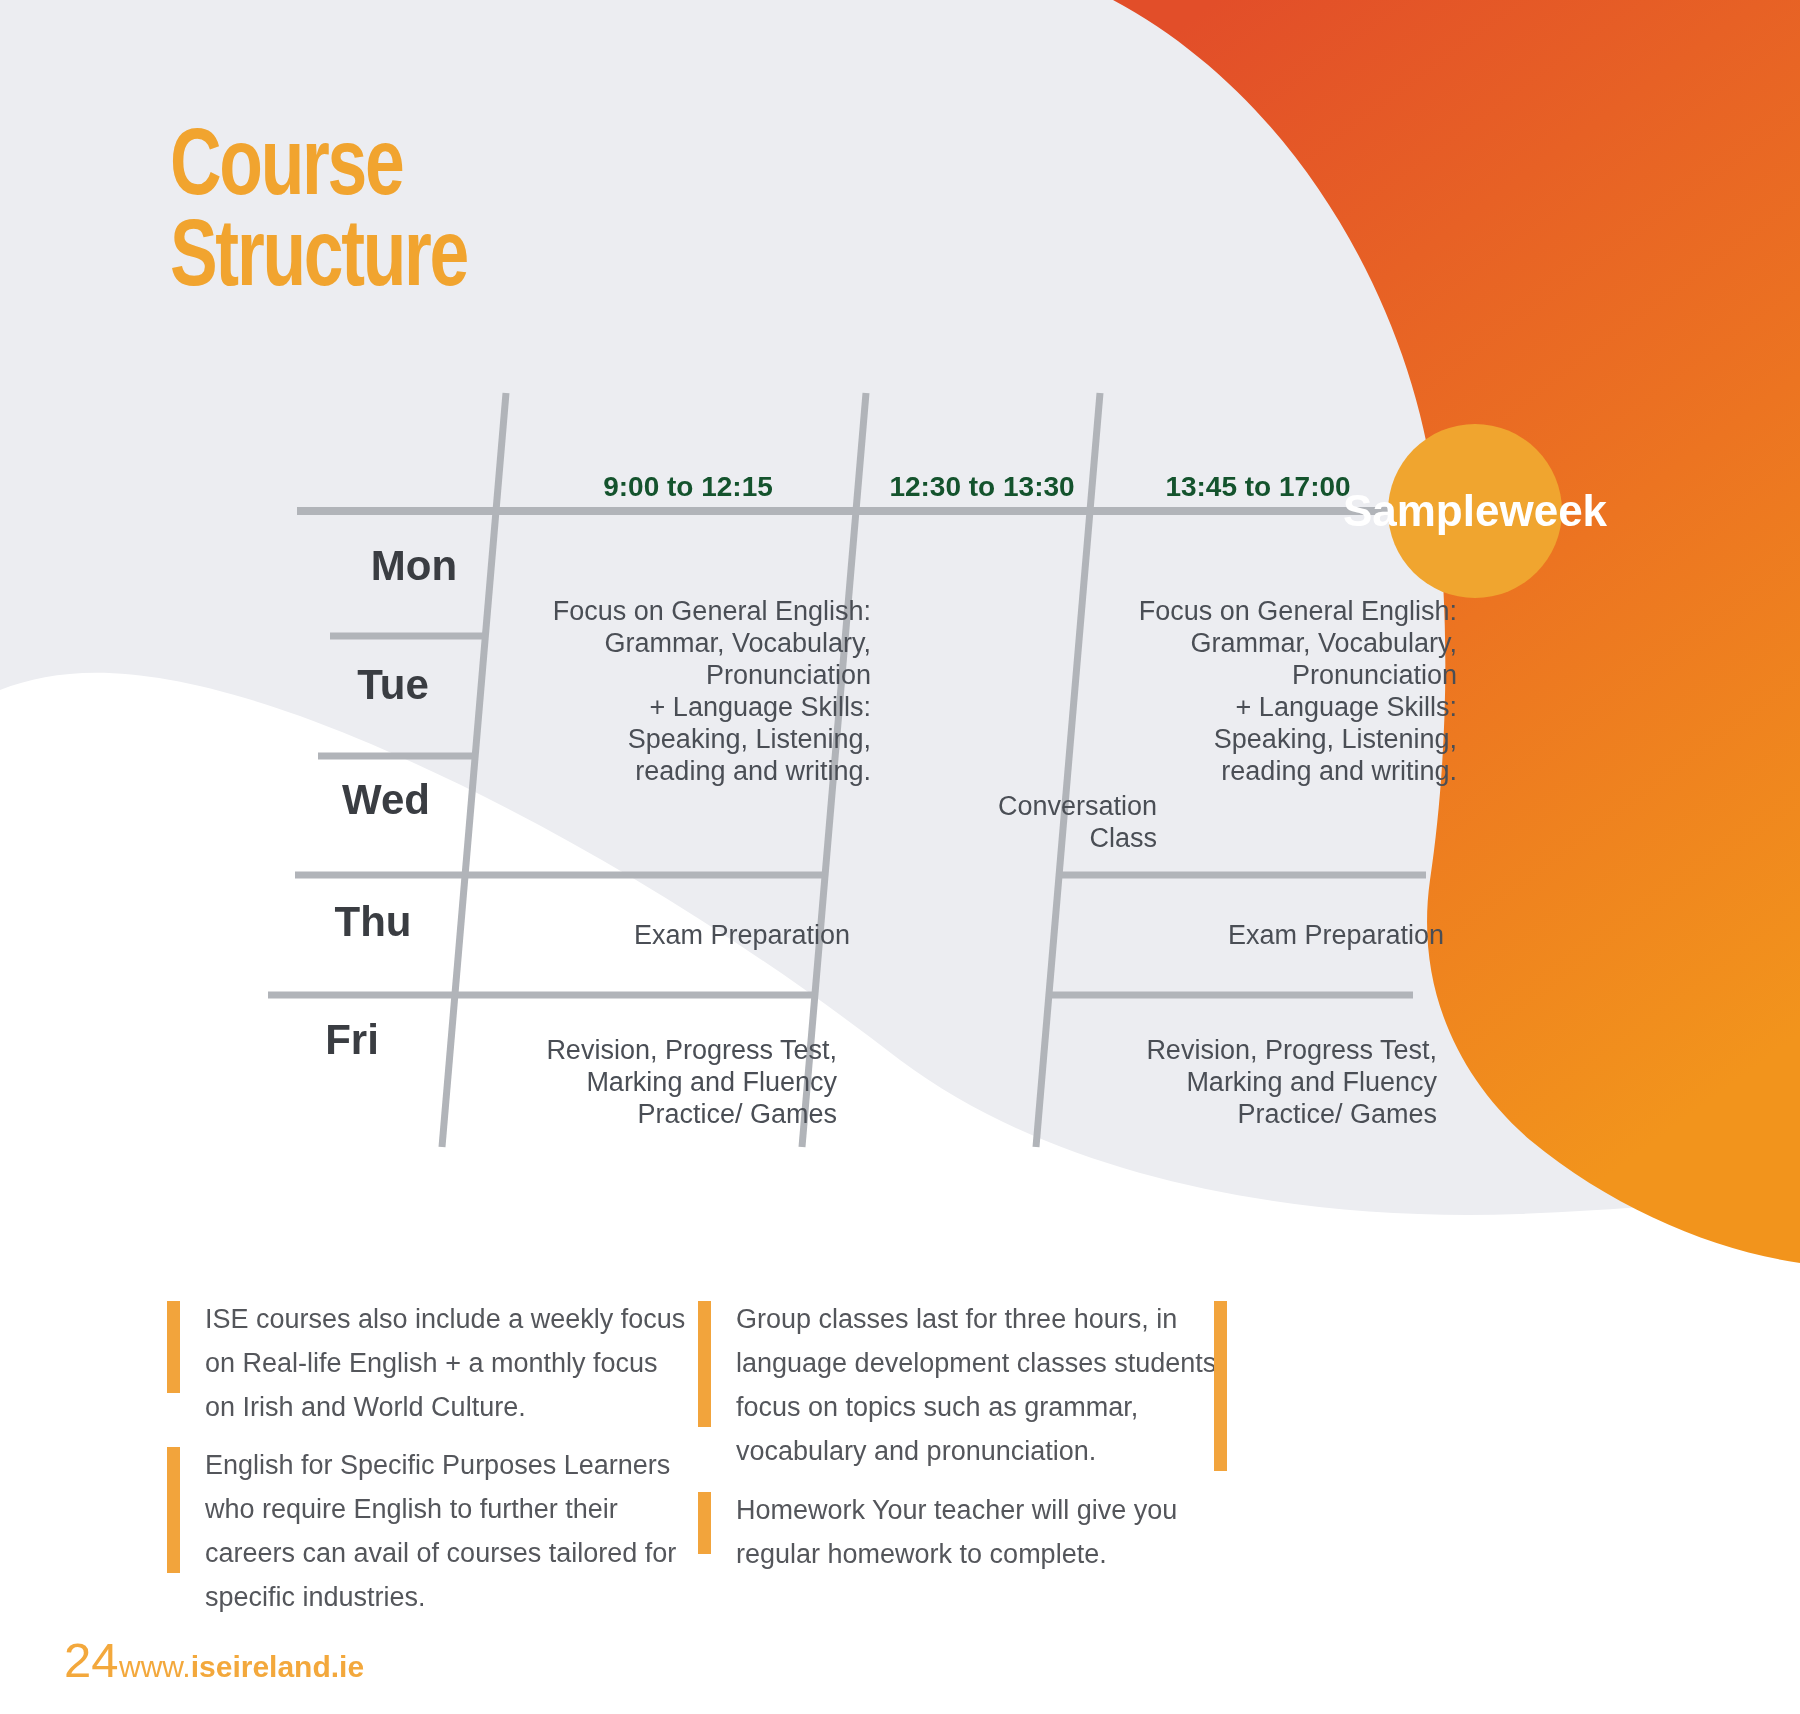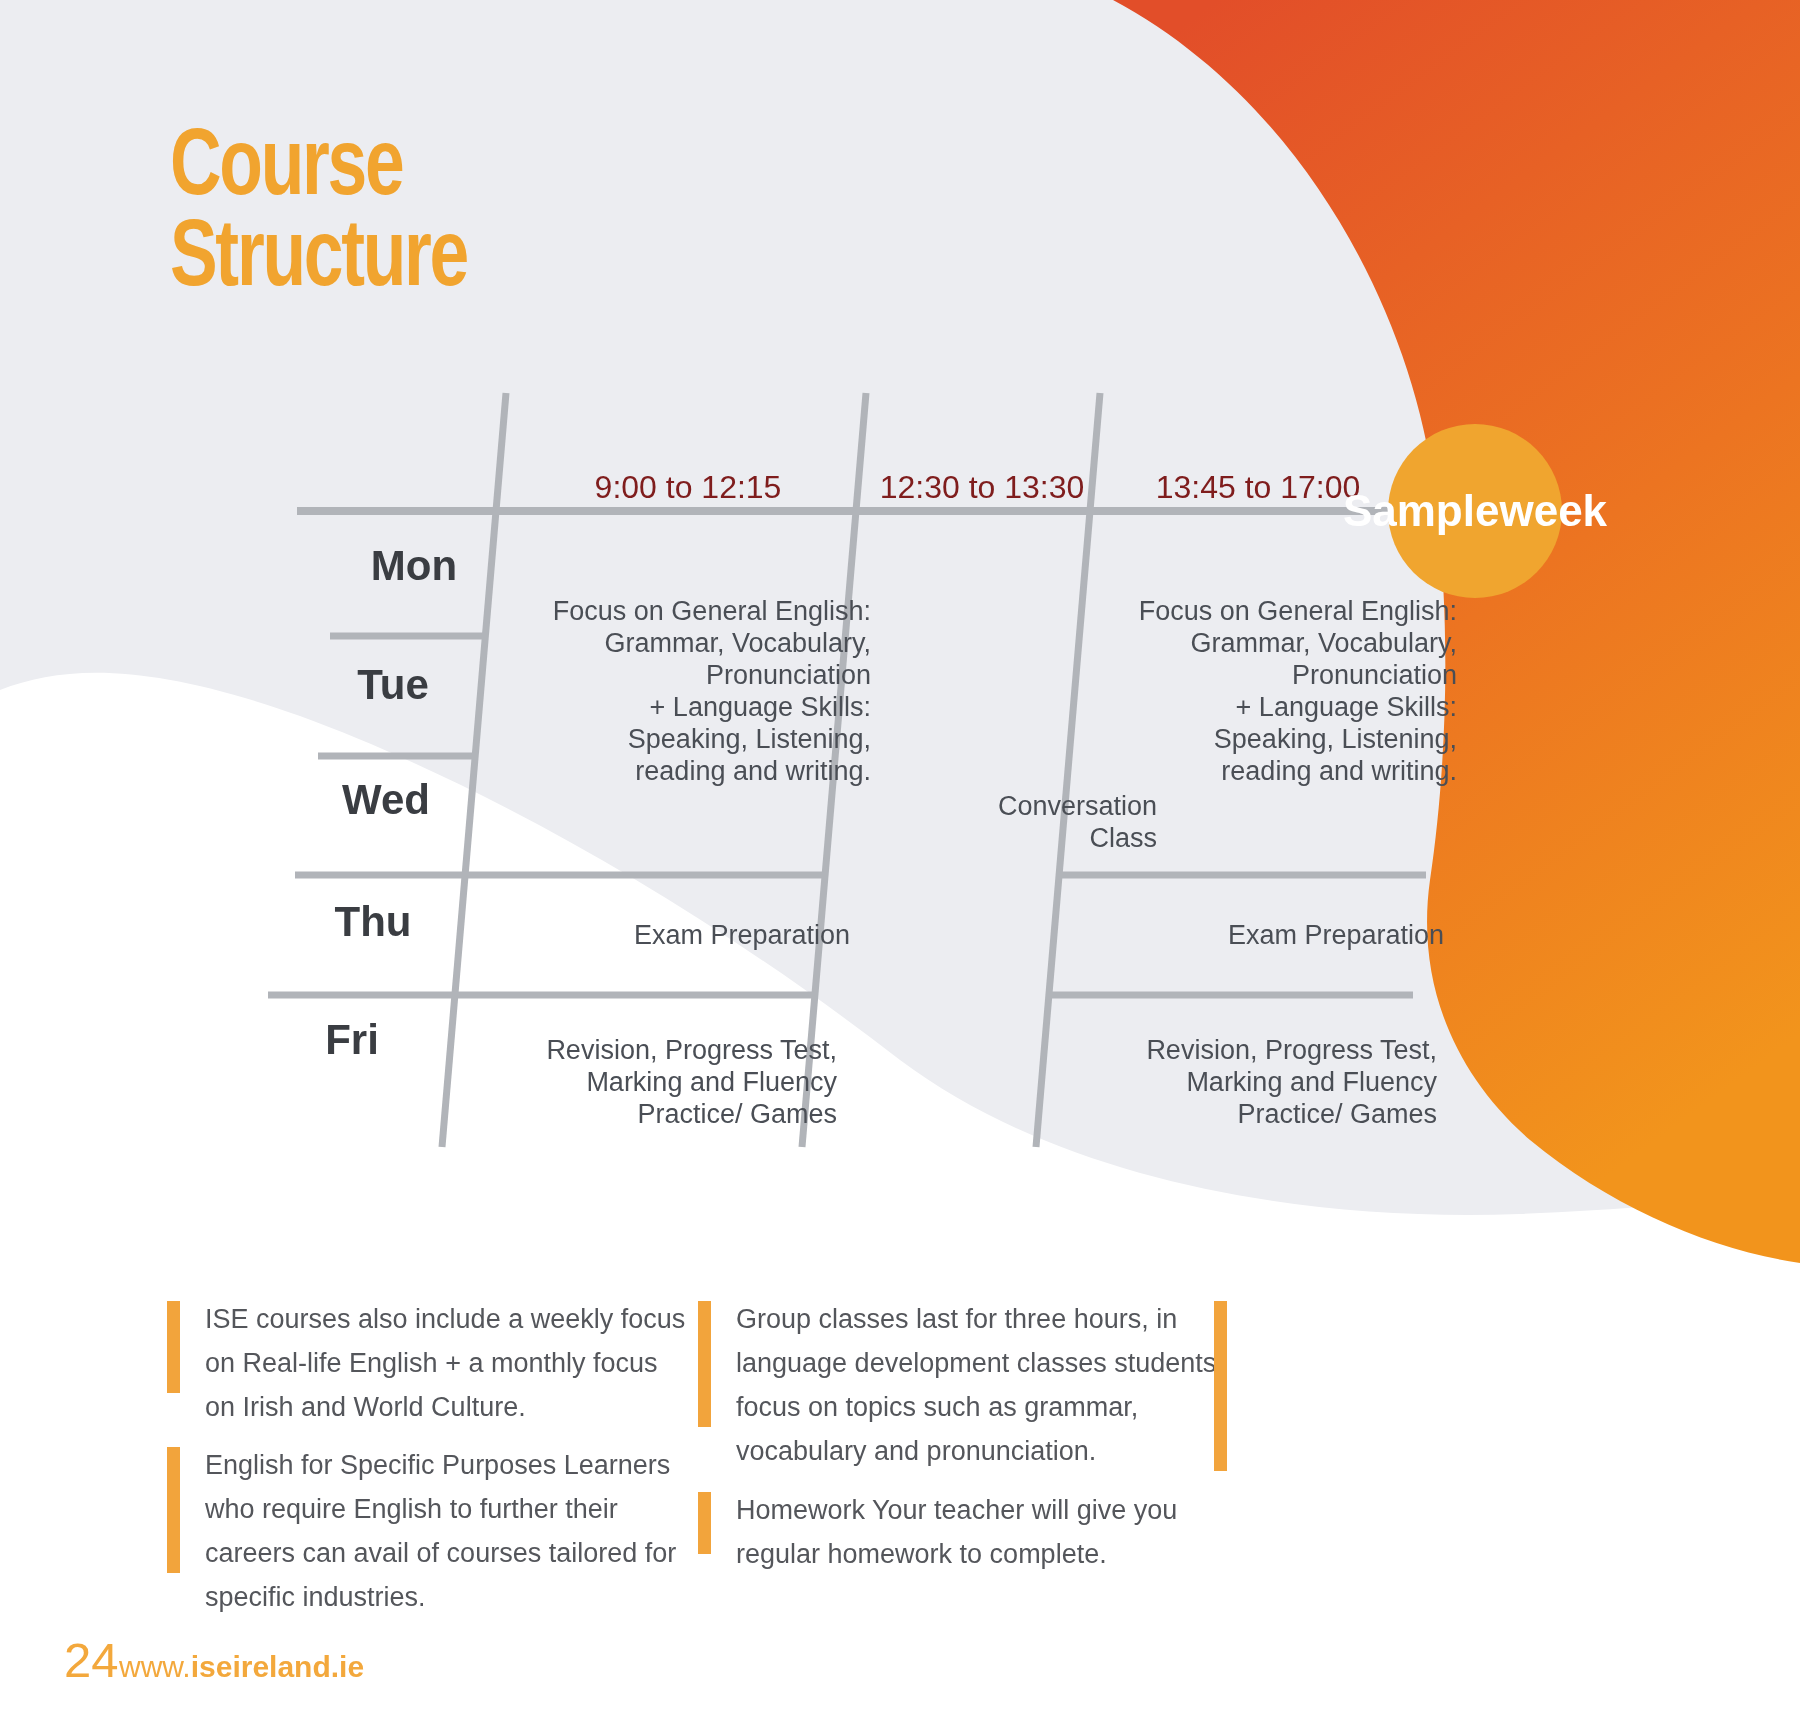--- a/index.html
+++ b/index.html
@@ -13,21 +13,21 @@
   .title{
     position:absolute;left:170px;top:116px;
     font-size:94px;line-height:91px;font-weight:bold;color:#F1A42F;
     letter-spacing:-3px;transform:scaleX(.76);transform-origin:left top;
     white-space:nowrap;
   }
 
   
   .timehead{
     position:absolute;transform:translate(-50%,-50%);
-    font-size:32px;font-weight:normal;color:#7f1d1d;white-space:nowrap;
+    font-size:28px;font-weight:bold;color:#14532d;white-space:nowrap;
   }
   .th1{left:688px;top:487px}.th2{left:982px;top:487px}.th3{left:1258px;top:487px}
 
   .day{
     position:absolute;transform:translate(-50%,-50%);
     font-size:42px;font-weight:bold;color:#3A3D42;white-space:nowrap;
   }
   .d0{left:414px;top:566px}.d1{left:393px;top:685px}.d2{left:386px;top:800px}
   .d3{left:373px;top:922px}.d4{left:352px;top:1040px}
 

